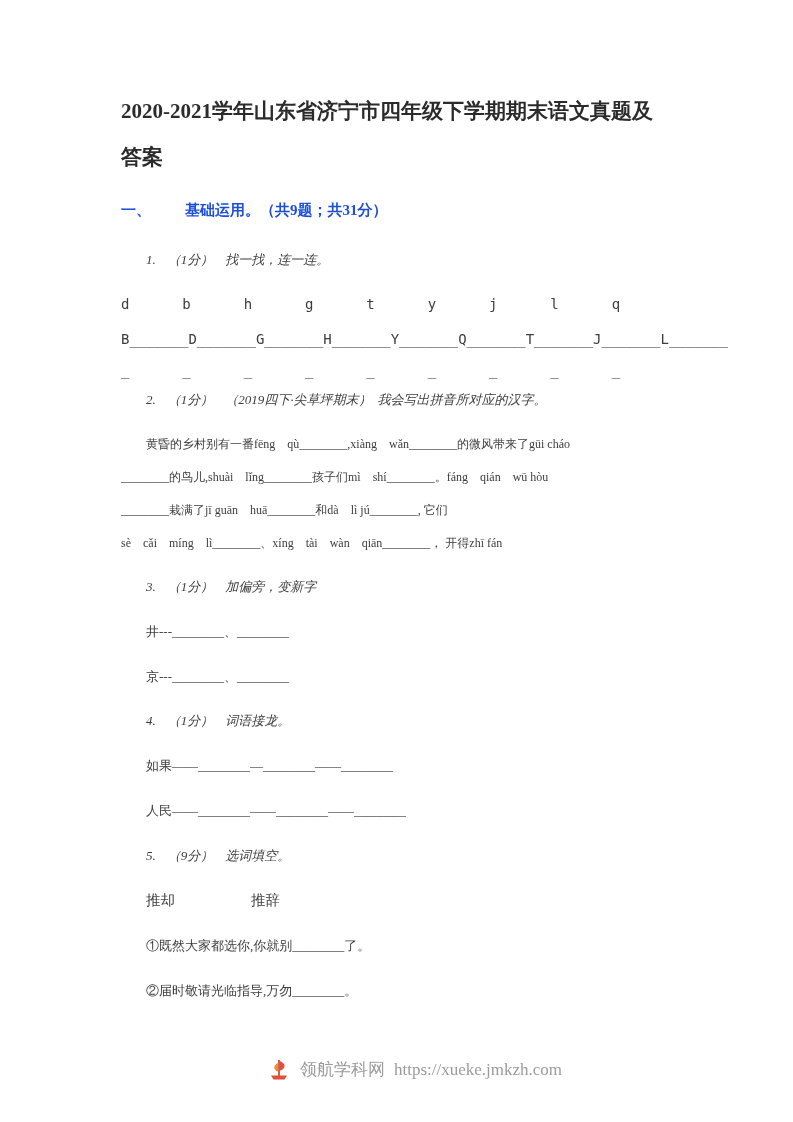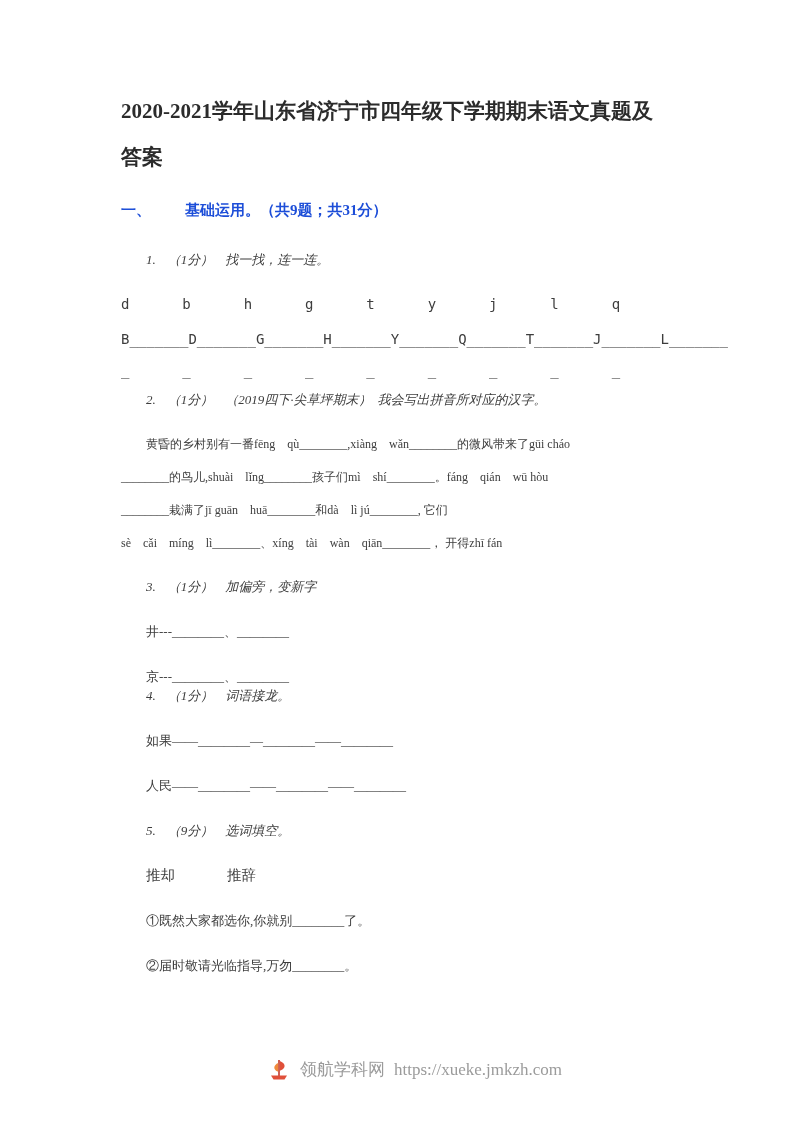--- a/index.html
+++ b/index.html
@@ -37,21 +37,21 @@
     line-height: 19px;
     font-style: italic;
   }
   .qhead .q-num  { margin-right: 12px; }
   .qhead .q-score{ margin-right: 12px; }
   .qhead .q-source{ margin-right: 6px; }
 
   .q1-head { margin-top: 30px; }
   .q2-head { margin-top: 11px; }
   .q3-head { margin-top: 17px; }
-  .q4-head { }
+  .q4-head { margin-top: 25px; }
   .q5-head { margin-top: 26px; }
 
   .letter-grid {
     display: grid;
     grid-template-columns: repeat(9, 1fr);
     width: 552px;
     font-size: 14px;
     line-height: 18px;
     font-family: "DejaVu Sans Mono", monospace;
     color: #3d3d3d;
@@ -76,21 +76,21 @@
     font-size: 13px;
     line-height: 19px;
   }
 
   .word-options {
     margin-top: 26px;
     margin-left: 25px;
     font-size: 14.5px;
     line-height: 19px;
   }
-  .word-options .option + .option { margin-left: 52px; }
+  .word-options .option + .option { margin-left: 76px; }
 
   .footer {
     position: absolute;
     left: 0; right: 0; bottom: 40px;
     display: flex;
     align-items: center;
     justify-content: center;
     gap: 9px;
     color: #9b9b9b;
     font-size: 17px;

